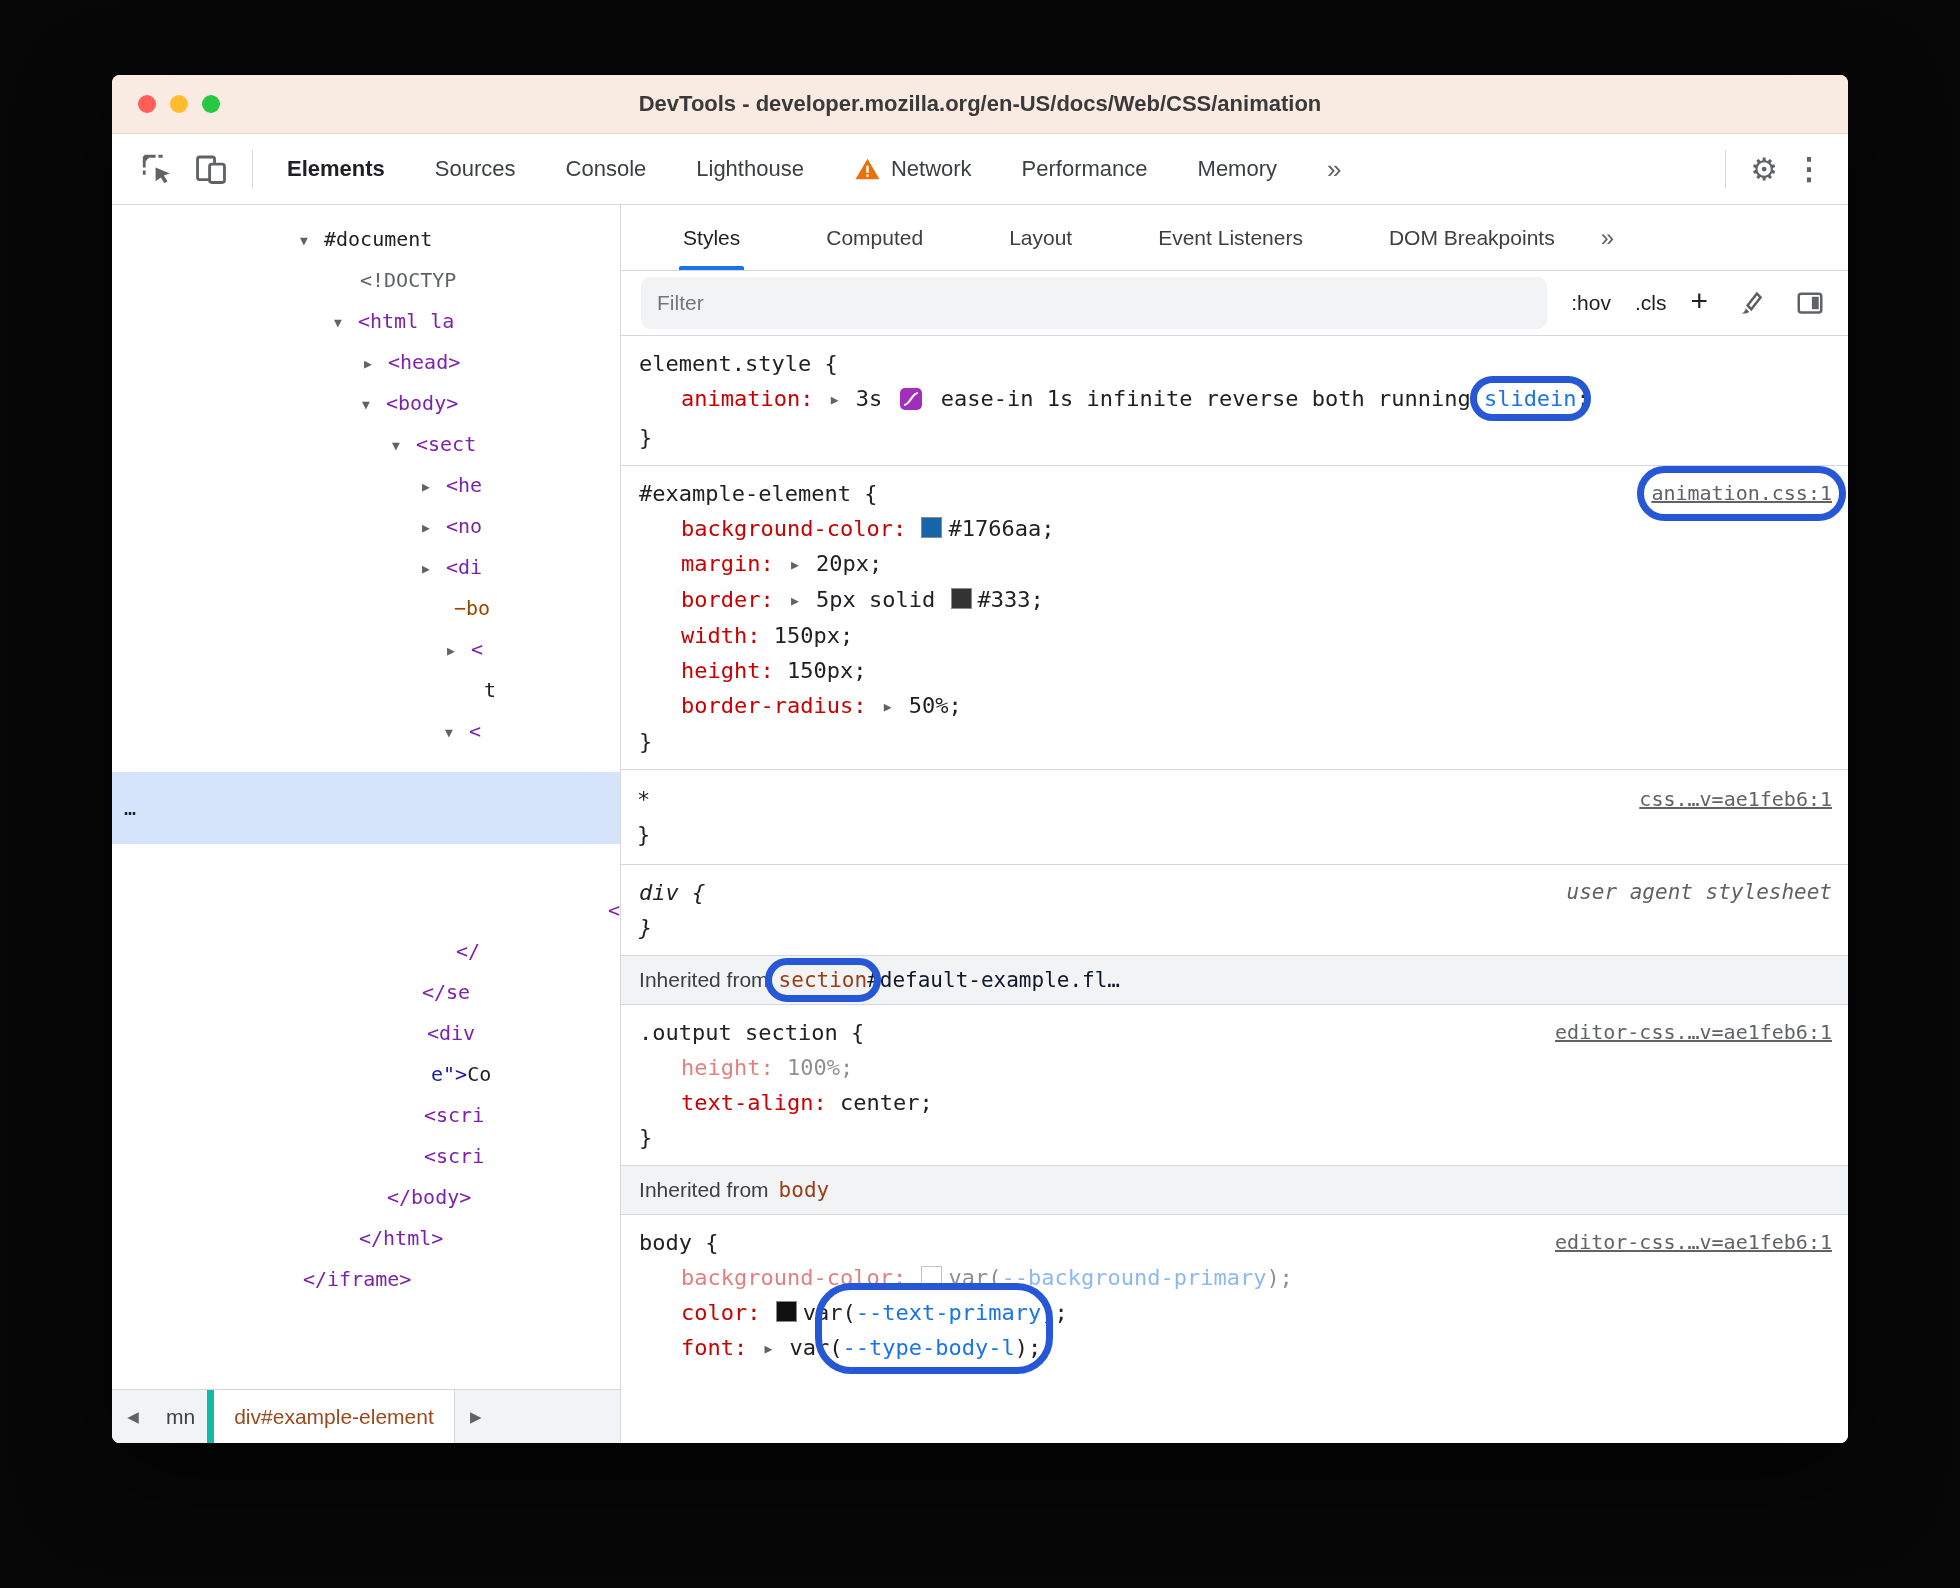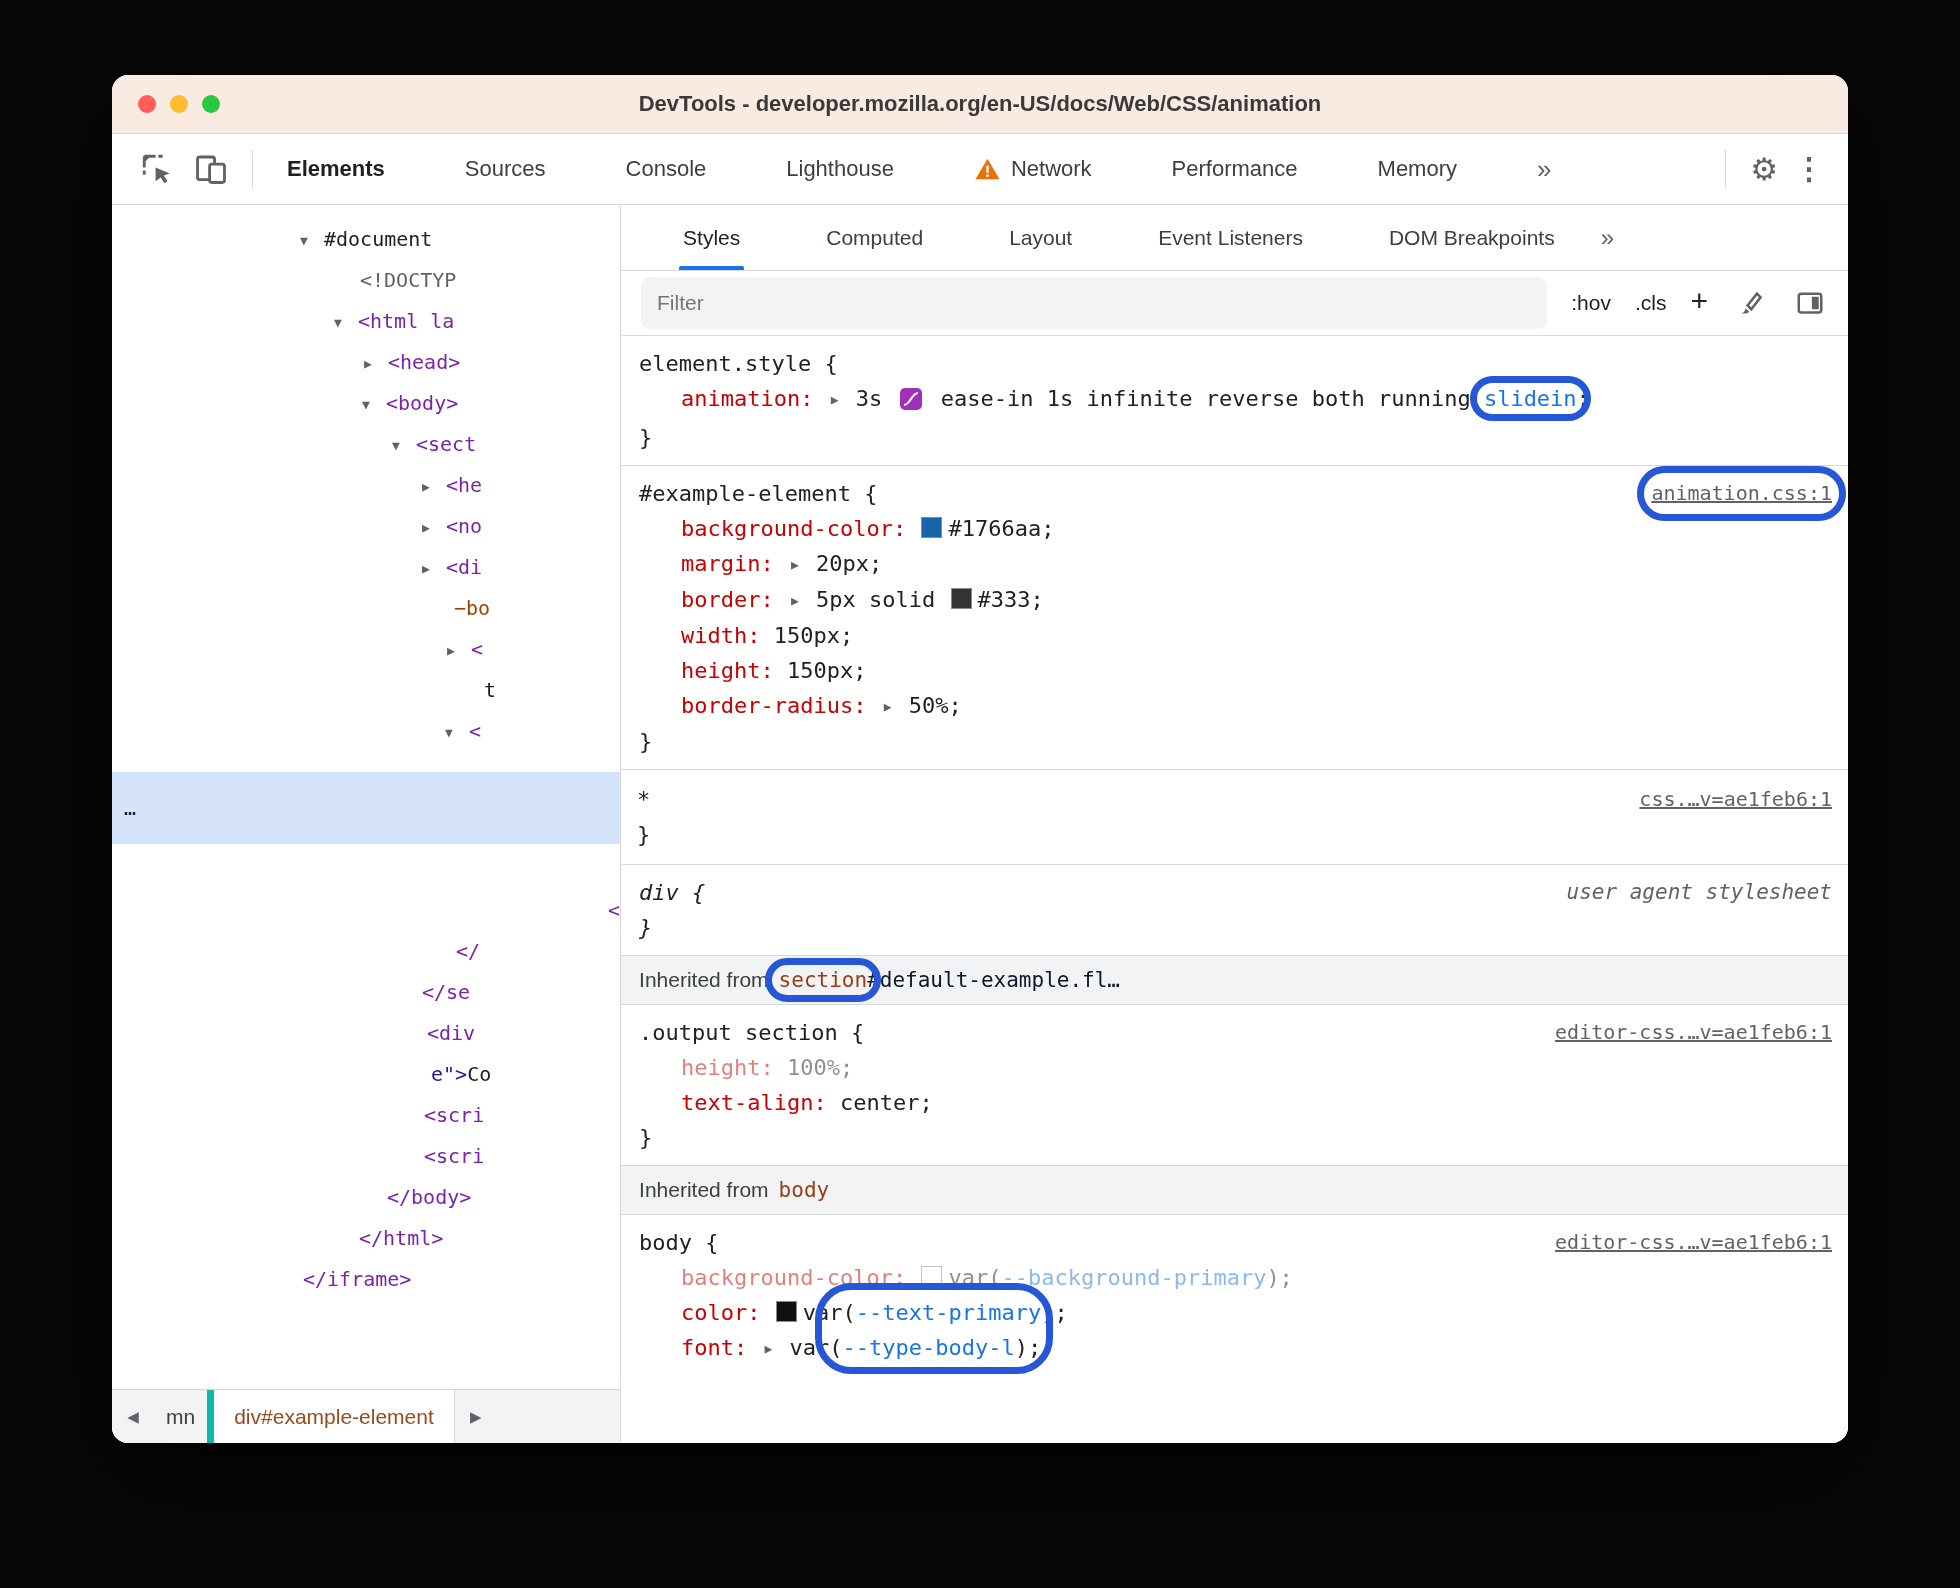--- a/index.html
+++ b/index.html
@@ -1,31 +1,31 @@
 <!DOCTYPE html>
 <html><head>
 <meta charset="utf-8">
 <style>
   html,body{margin:0;padding:0;}
   body{width:1960px;height:1588px;background:#070707;position:relative;font-family:"Liberation Sans",sans-serif;overflow:hidden;}
 
-  .window{position:absolute;left:112px;top:75px;width:1736px;height:1368px;background:#fff;border-radius:16px;overflow:hidden;display:flex;flex-direction:column;box-shadow:0 30px 90px rgba(0,0,0,.65);}
+  .window{position:absolute;left:112px;top:75px;width:1736px;height:1368px;background:#fff;border-radius:8px;overflow:hidden;display:flex;flex-direction:column;box-shadow:0 30px 90px rgba(0,0,0,.65);}
 
   
   .titlebar{flex:0 0 58px;background:#f9ebe2;border-bottom:1px solid #e6d6ca;position:relative;display:flex;align-items:center;justify-content:center;}
   .title{font-size:22px;font-weight:bold;color:#3a3a3a;}
   .lights{position:absolute;left:26px;top:0;height:100%;display:flex;align-items:center;gap:14px;}
   .light{width:18px;height:18px;border-radius:50%;display:inline-block;}
   .light.red{background:#ff5f57}.light.yellow{background:#febc2e}.light.green{background:#28c840}
 
   
   .toolbar{flex:0 0 70px;border-bottom:1px solid #d5d8dc;display:flex;align-items:center;padding:0 20px 0 22px;}
   .tb-icon{width:46px;height:44px;display:flex;align-items:center;justify-content:center;margin-right:8px;cursor:pointer;}
   .vsep{width:1px;height:38px;background:#d5d8dc;margin:0 10px;}
-  .main-tabs{display:flex;align-items:center;margin-left:24px;gap:80px;font-size:22px;color:#3c4043;flex:1;}
+  .main-tabs{display:flex;align-items:center;margin-left:24px;gap:50px;font-size:22px;color:#3c4043;flex:1;}
   .mtab{cursor:pointer;white-space:nowrap;display:flex;align-items:center;gap:10px;}
   .mtab.selected{color:#202124;font-weight:bold;}
   .overflow-ch{font-size:26px;color:#5f6368;cursor:pointer;}
   .gear{font-size:31px;color:#5f6368;margin:0 16px 0 14px;cursor:pointer;line-height:1;}
   .dots{font-size:30px;color:#5f6368;font-weight:bold;cursor:pointer;line-height:1;margin-right:4px;}
 
   .main{flex:1;display:flex;min-height:0;}
 
   
   .left-panel{flex:0 0 500px;border-right:1px solid #d5d8dc;display:flex;flex-direction:column;min-height:0;background:#fff;}

